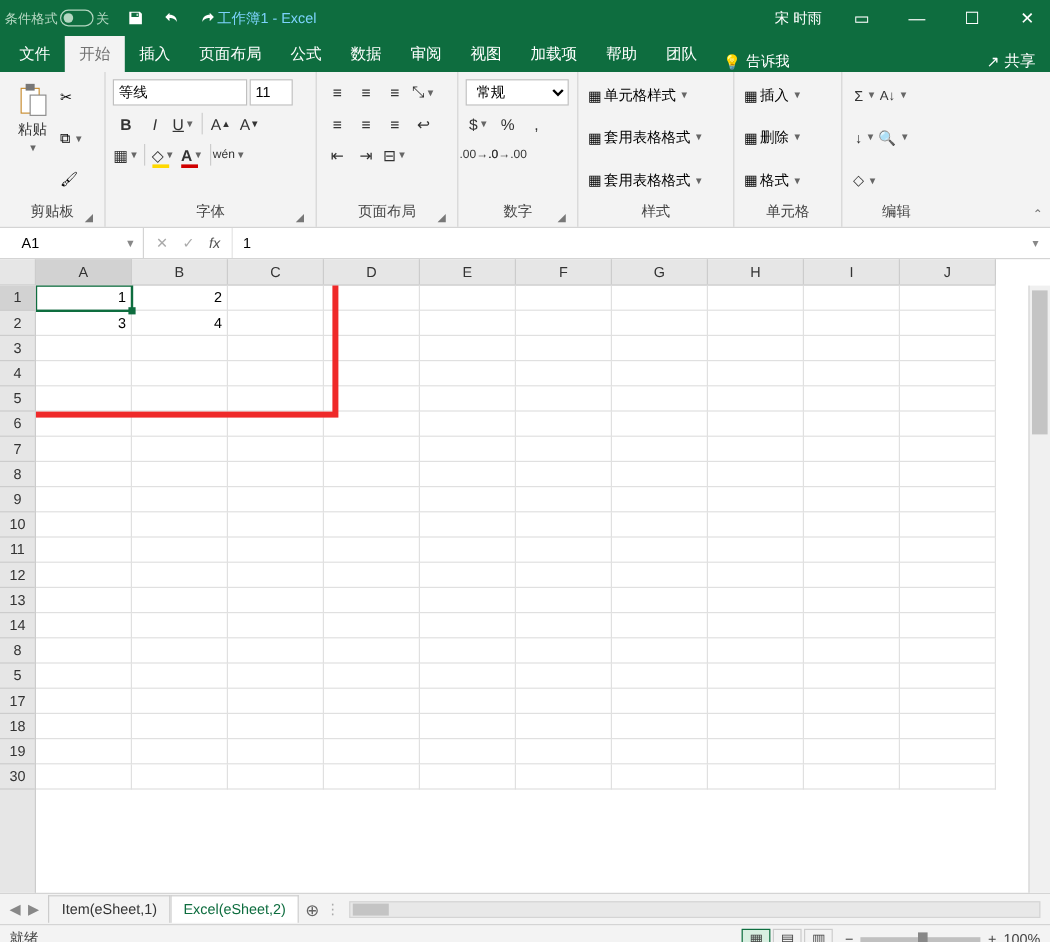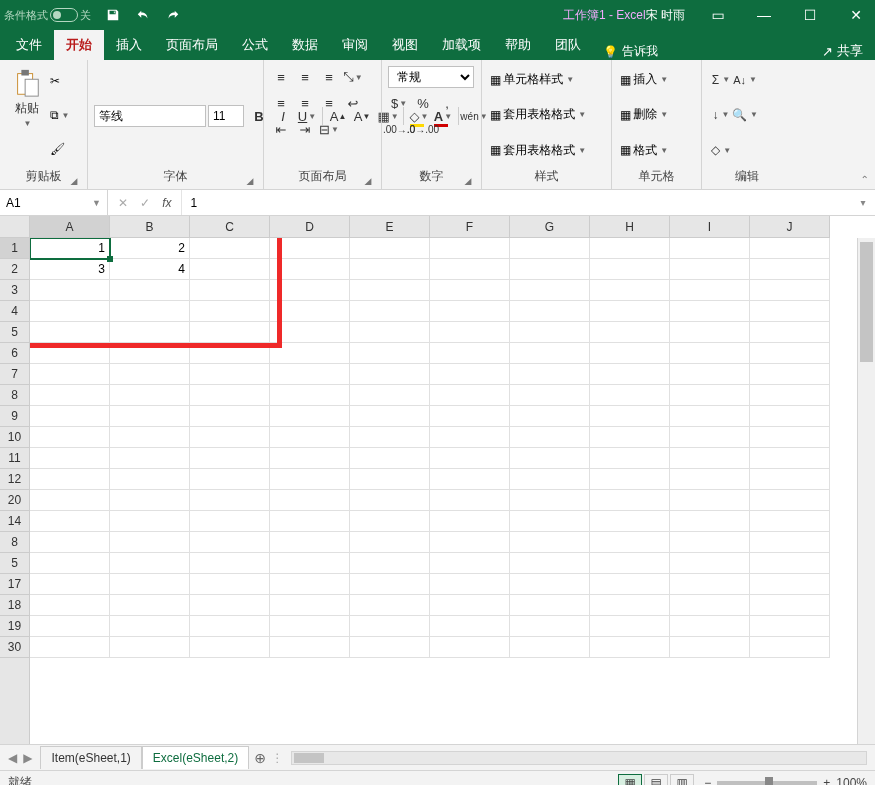--- a/index.html
+++ b/index.html
@@ -5,29 +5,29 @@
 * { box-sizing: border-box; margin: 0; padding: 0; font-family: "Microsoft YaHei", "Segoe UI", sans-serif; }
 body { width: 875px; height: 785px; background: #fff; overflow: hidden; position: relative; font-size: 12px; }
 
 
 .titlebar { height: 30px; background: #0e6d3f; color: #b4d7c1; display: flex; align-items: center; padding: 0 4px; }
 .titlebar .autosave { font-size: 11px; display: flex; align-items: center; gap: 2px; }
 .titlebar .toggle { width: 28px; height: 14px; border: 1px solid #b4d7c1; border-radius: 7px; position: relative; }
 .titlebar .toggle::after { content: ""; position: absolute; width: 8px; height: 8px; background: #b4d7c1; border-radius: 50%; top: 2px; left: 2px; }
 .titlebar .qa { display: flex; gap: 14px; margin-left: 14px; }
 .titlebar .qa svg { width: 14px; height: 14px; fill: #fff; }
-.titlebar .title { flex: 1; text-align: right; color: #f0abfc; font-size: 12px; }
+.titlebar .title { flex: 1; text-align: left; color: #7dd3fc; font-size: 12px; }
 .titlebar .user { color: #fff; font-size: 12px; margin-right: 10px; }
 .titlebar .winbtns { display: flex; gap: 16px; margin-left: 8px; }
 .titlebar .winbtns div { width: 30px; height: 30px; display: flex; align-items: center; justify-content: center; color: #fff; font-size: 14px; }
 
 
 .tabrow { height: 30px; background: #0e6d3f; display: flex; align-items: flex-end; padding: 0 4px; }
 .tabrow .tab { padding: 6px 12px; color: #fff; font-size: 13px; cursor: pointer; }
-.tabrow .tab.active { background: #f3f3f3; color: #b91c1c; font-weight: 700; }
+.tabrow .tab.active { background: #f3f3f3; color: #737373; font-weight: 400; }
 .tabrow .spacer { flex: 1; }
 .tabrow .tellme { color: #fff; font-size: 12px; display: flex; align-items: center; gap: 4px; padding: 0 10px; }
 .tabrow .share { color: #fff; font-size: 13px; display: flex; align-items: center; gap: 4px; padding: 0 8px; }
 
 
 .ribbon { height: 130px; background: #f3f3f3; border-bottom: 1px solid #d4d4d4; display: flex; position: relative; }
 .group { border-right: 1px solid #d4d4d4; padding: 4px 6px 0 6px; display: flex; flex-direction: column; position: relative; }
 .group-body { flex: 1; display: flex; }
 .group-label { text-align: center; font-size: 12px; color: #444; padding: 2px 0 4px; position: relative; }
 .group-label .launcher { position: absolute; right: 2px; bottom: 3px; width: 10px; height: 10px; font-size: 9px; color: #777; }
@@ -37,21 +37,21 @@
 .vcol div { display: flex; align-items: center; gap: 2px; font-size: 12px; }
 .icon16 { width: 16px; height: 16px; display: inline-flex; align-items: center; justify-content: center; }
 .sel { border: 1px solid #c0c0c0; background: #fff; height: 22px; font-size: 12px; padding: 0 4px; }
 .row { display: flex; gap: 2px; align-items: center; }
 .btn-s { width: 22px; height: 22px; display: flex; align-items: center; justify-content: center; color: #333; font-size: 13px; }
 .dd { font-size: 8px; color: #666; margin-left: 1px; }
 .ribbon-collapse { position: absolute; right: 6px; bottom: 4px; font-size: 10px; color: #777; }
 
 
 .fbar { height: 26px; border-bottom: 1px solid #d4d4d4; display: flex; align-items: stretch; background: #fff; }
-.namebox { width: 108px; border-right: 1px solid #d4d4d4; display: flex; align-items: center; padding: 0 6px; font-size: 12px; background:#fff; }
+.namebox { width: 108px; border-right: 1px solid #d4d4d4; display: flex; align-items: center; padding: 0 6px; font-size: 12px; background:#fff;margin-left:12px; }
 .namebox .dd2 { margin-left: auto; color: #888; font-size: 9px; }
 .fx-btns { display: flex; align-items: center; gap: 12px; padding: 0 10px; color: #aaa; border-right: 1px solid #e4e4e4; }
 .fx-btns .fx { font-style: italic; color: #555; }
 .formula-input { flex: 1; padding: 0 8px; display: flex; align-items: center; font-size: 12px; }
 .fbar-expand { width: 24px; display:flex; align-items:center; justify-content:center; color:#888; font-size:10px; }
 
 
 .sheet-area { position: relative; height: 528px; display: flex; }
 .row-hdrs { width: 30px; background: #e6e6e6; border-right: 1px solid #ccc; }
 .corner { height: 22px; background: #e6e6e6; border-bottom: 1px solid #ccc; border-right: 1px solid #ccc; }
@@ -163,21 +163,21 @@
           </div>
         <div>
             <span>🖌</span>
           </div>
       </div>
     </div>
     <div class="group-label"><span>剪贴板</span><span class="launcher">◢</span></div>
   </div>
 
   <div class="group" style="width:176px">
-    <div class="group-body" style="flex-direction:row; gap:4px; padding-top:2px">
+    <div class="group-body" style="flex-direction:column; gap:4px; padding-top:2px">
       <div class="row">
         <input class="sel" style="width: 112px;" value="等线">
         <input class="sel" style="width: 36px;" value="11">
       </div>
       <div class="row">
         <div class="btn-s">
             <b>B</b>
           </div>
         <div class="btn-s">
             <i>I</i>
@@ -357,21 +357,21 @@
           <div class="row-hdr">3</div>
           <div class="row-hdr">4</div>
           <div class="row-hdr">5</div>
           <div class="row-hdr">6</div>
           <div class="row-hdr">7</div>
           <div class="row-hdr">8</div>
           <div class="row-hdr">9</div>
           <div class="row-hdr">10</div>
           <div class="row-hdr">11</div>
           <div class="row-hdr">12</div>
-          <div class="row-hdr">20</div>
+          <div class="row-hdr">13</div>
           <div class="row-hdr">14</div>
           <div class="row-hdr">8</div>
           <div class="row-hdr">5</div>
           <div class="row-hdr">17</div>
           <div class="row-hdr">18</div>
           <div class="row-hdr">19</div>
           <div class="row-hdr">30</div>
         </div>
       <div class="grid-body">
         <div class="cells" id="cells">

